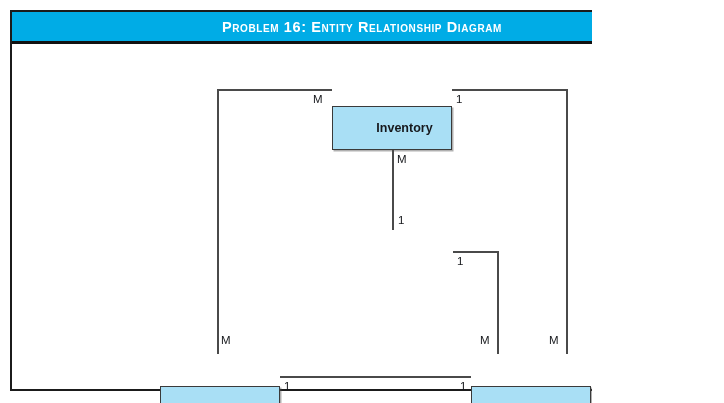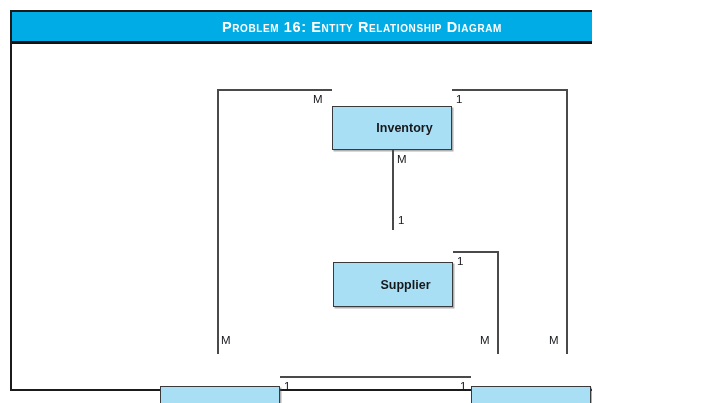--- a/index.html
+++ b/index.html
@@ -131,23 +131,20 @@
           <path d="M 441 208 L 486 208 L 486 310"></path>
 
           <path d="M 268 333 L 459 333"></path>
         </g>
       </svg>
 
       <div class="entity" id="entity-inventory">
         <span class="entity-label">Inventory</span>
       </div>
 
-      <div class="entity" id="entity-supplier">
-        <span class="entity-label">Supplier</span>
-      </div>
 
       <div class="entity" id="entity-receiving-report">
         <span class="entity-label">Receiving Report</span>
       </div>
 
       <div class="entity" id="entity-purchase-order">
         <span class="entity-label">Purchase Order</span>
       </div>
 
       <span class="card" style="left:301px; top:50px;">M</span>

